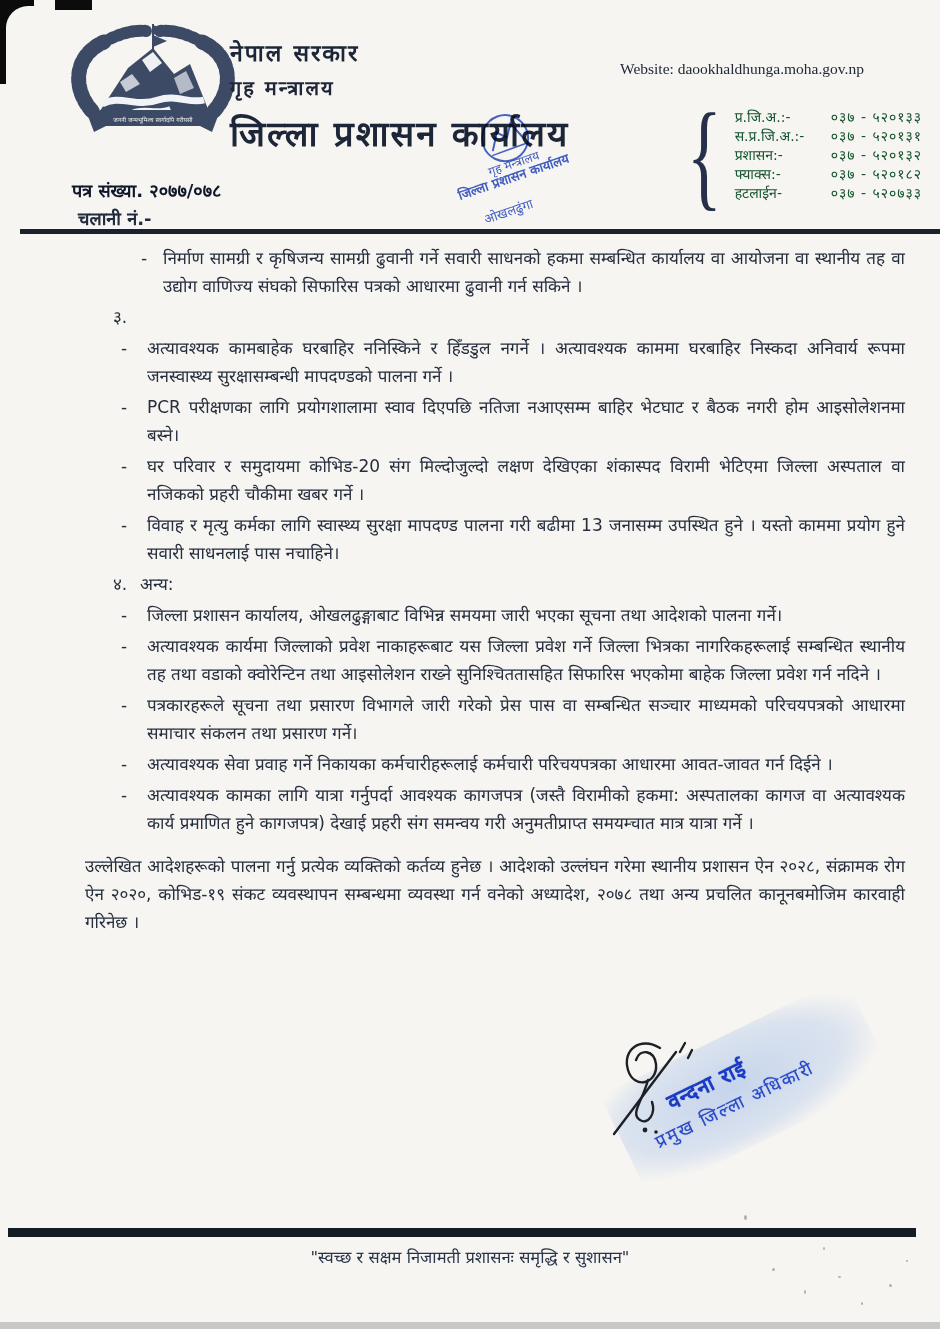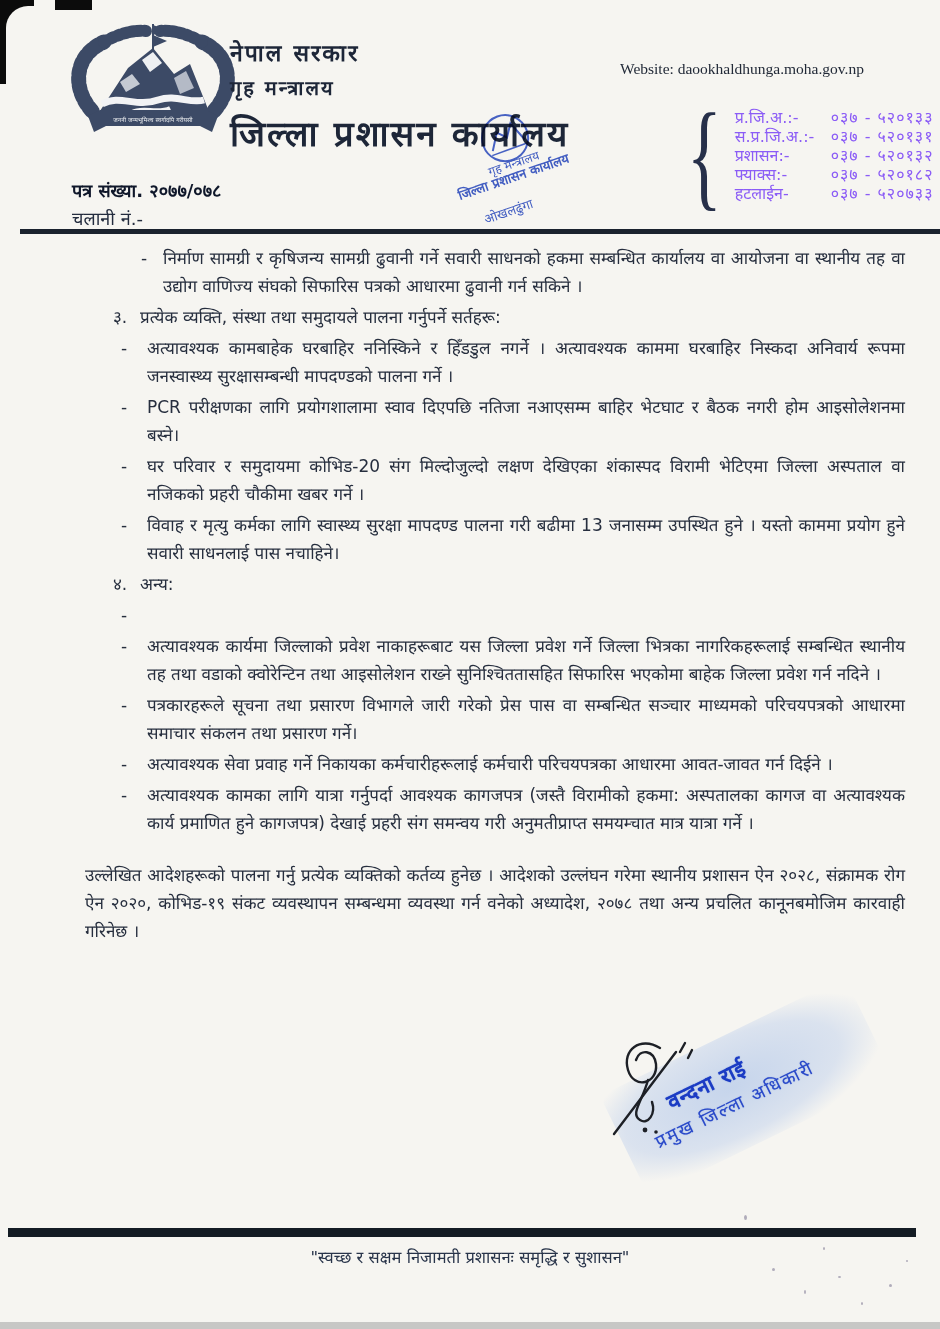--- a/index.html
+++ b/index.html
@@ -19,38 +19,38 @@
   .head-center{position:absolute;left:230px;top:36px;width:480px;text-align:left;color:#1d2638;}
   .gov{font-size:23px;font-weight:bold;letter-spacing:2px;}
   .ministry{font-size:20px;font-weight:bold;margin-top:6px;letter-spacing:2px;}
   .office{font-size:35px;font-weight:bold;margin-top:8px;letter-spacing:2px;white-space:nowrap;}
   .district{font-size:25px;font-weight:bold;margin-top:10px;letter-spacing:3px;position:relative;z-index:2;}
   .contact{position:absolute;left:620px;top:58px;font-family:"Liberation Serif",serif;font-size:15.5px;color:#222a38;line-height:1.45;text-align:center;}
   .contact .row{white-space:nowrap;}
   .phones{position:absolute;left:676px;top:108px;display:flex;align-items:center;}
   .brace{font-family:"Liberation Serif",serif;font-size:118px;font-weight:400;color:#27304a;transform:scaleX(.62);line-height:0;}
   .phone-list{margin:0 2px;}
-  .phone-row{display:flex;font-size:16px;color:#8b5cf6;line-height:19px;white-space:nowrap;}
+  .phone-row{display:flex;font-size:14px;color:#14532d;line-height:19px;white-space:nowrap;}
   .phone-row .lbl{width:96px;}
   .phone-row .num{letter-spacing:1px;}
   .letterno{position:absolute;left:72px;top:178px;font-size:18px;font-weight:bold;color:#0f172a;}
-  .chalani{position:absolute;left:72px;top:206px;font-size:18px;font-weight:normal;color:#232c3e;}
+  .chalani{position:absolute;left:78px;top:206px;font-size:18px;font-weight:bold;color:#232c3e;}
   .top-rule{position:absolute;left:20px;top:229px;width:920px;height:5px;background:#1a222e;}
   
   .round-stamp{position:absolute;left:438px;top:104px;width:180px;height:125px;z-index:3;mix-blend-mode:multiply;pointer-events:none;}
   
   .body-text{position:absolute;left:85px;top:244px;width:820px;font-size:17px;line-height:28px;text-align:justify;color:#262e3e;}
   .b-item{display:flex;margin-bottom:3px;}
   .b-item .dash{flex:0 0 22px;text-align:left;}
   .intro{margin-left:56px;}
   .sec-head{display:flex;margin:3px 0 3px 28px;}
   .sec-head .no{flex:0 0 27px;}
   .sub{margin-left:36px;}
   .sub .dash{flex:0 0 26px;}
-  .closing{margin-top:24px;}
+  .closing{margin-top:15px;}
   
   .signature{position:absolute;left:596px;top:1036px;width:125px;height:112px;z-index:4;}
   .blue-stamp{
     position:absolute;left:600px;top:1096px;width:272px;height:112px;
     transform:rotate(-26deg);transform-origin:left top;z-index:3;
     background:radial-gradient(ellipse at 45% 45%, rgba(105,150,225,.34) 0%, rgba(120,160,230,.22) 55%, rgba(140,175,235,0) 78%);
     border-radius:10px;
   }
   .blue-stamp .name{
     margin:22px 0 4px 58px;font-size:21px;font-weight:bold;color:#1b3bc4;
@@ -172,21 +172,20 @@
 
   <div class="body-text">
 
     <div class="b-item intro">
       <span class="dash">-</span>
       <span>निर्माण सामग्री र कृषिजन्य सामग्री ढुवानी गर्ने सवारी साधनको हकमा सम्बन्धित कार्यालय वा आयोजना वा स्थानीय तह वा उद्योग वाणिज्य संघको सिफारिस पत्रको आधारमा ढुवानी गर्न सकिने ।</span>
     </div>
 
     <div class="sec-head">
       <span class="no">३.</span>
-      <span>प्रत्येक व्यक्ति, संस्था तथा समुदायले पालना गर्नुपर्ने सर्तहरू:</span>
     </div>
 
     <div class="b-item sub">
       <span class="dash">-</span>
       <span>अत्यावश्यक कामबाहेक घरबाहिर ननिस्किने र हिँडडुल नगर्ने ।  अत्यावश्यक काममा घरबाहिर निस्कदा अनिवार्य रूपमा जनस्वास्थ्य सुरक्षासम्बन्धी मापदण्डको पालना गर्ने ।</span>
     </div>
     <div class="b-item sub">
       <span class="dash">-</span>
       <span>PCR परीक्षणका लागि प्रयोगशालामा स्वाव दिएपछि नतिजा नआएसम्म बाहिर भेटघाट र बैठक नगरी होम आइसोलेशनमा बस्ने।</span>
     </div>
@@ -199,20 +198,21 @@
       <span>विवाह र मृत्यु कर्मका लागि स्वास्थ्य सुरक्षा मापदण्ड पालना गरी बढीमा 13 जनासम्म उपस्थित हुने ।  यस्तो काममा प्रयोग हुने सवारी साधनलाई पास नचाहिने।</span>
     </div>
 
     <div class="sec-head">
       <span class="no">४.</span>
       <span>अन्य:</span>
     </div>
 
     <div class="b-item sub">
       <span class="dash">-</span>
+      <span>जिल्ला प्रशासन कार्यालय, ओखलढुङ्गाबाट विभिन्न समयमा जारी भएका सूचना तथा आदेशको पालना गर्ने।</span>
     </div>
     <div class="b-item sub">
       <span class="dash">-</span>
       <span>अत्यावश्यक कार्यमा जिल्लाको प्रवेश नाकाहरूबाट यस जिल्ला प्रवेश गर्ने जिल्ला भित्रका नागरिकहरूलाई सम्बन्धित स्थानीय तह तथा वडाको क्वोरेन्टिन तथा आइसोलेशन राख्ने सुनिश्चिततासहित सिफारिस भएकोमा बाहेक जिल्ला प्रवेश गर्न नदिने ।</span>
     </div>
     <div class="b-item sub">
       <span class="dash">-</span>
       <span>पत्रकारहरूले सूचना तथा प्रसारण विभागले जारी गरेको प्रेस पास वा सम्बन्धित सञ्चार माध्यमको परिचयपत्रको आधारमा समाचार संकलन तथा प्रसारण गर्ने।</span>
     </div>
     <div class="b-item sub">

